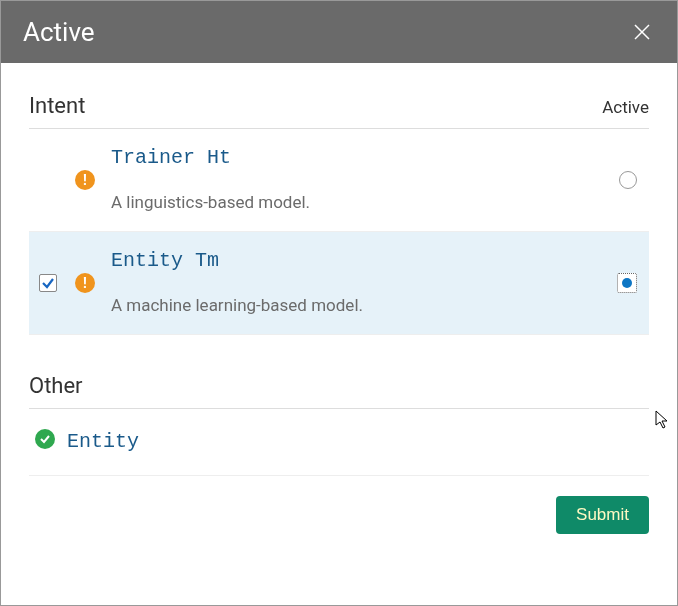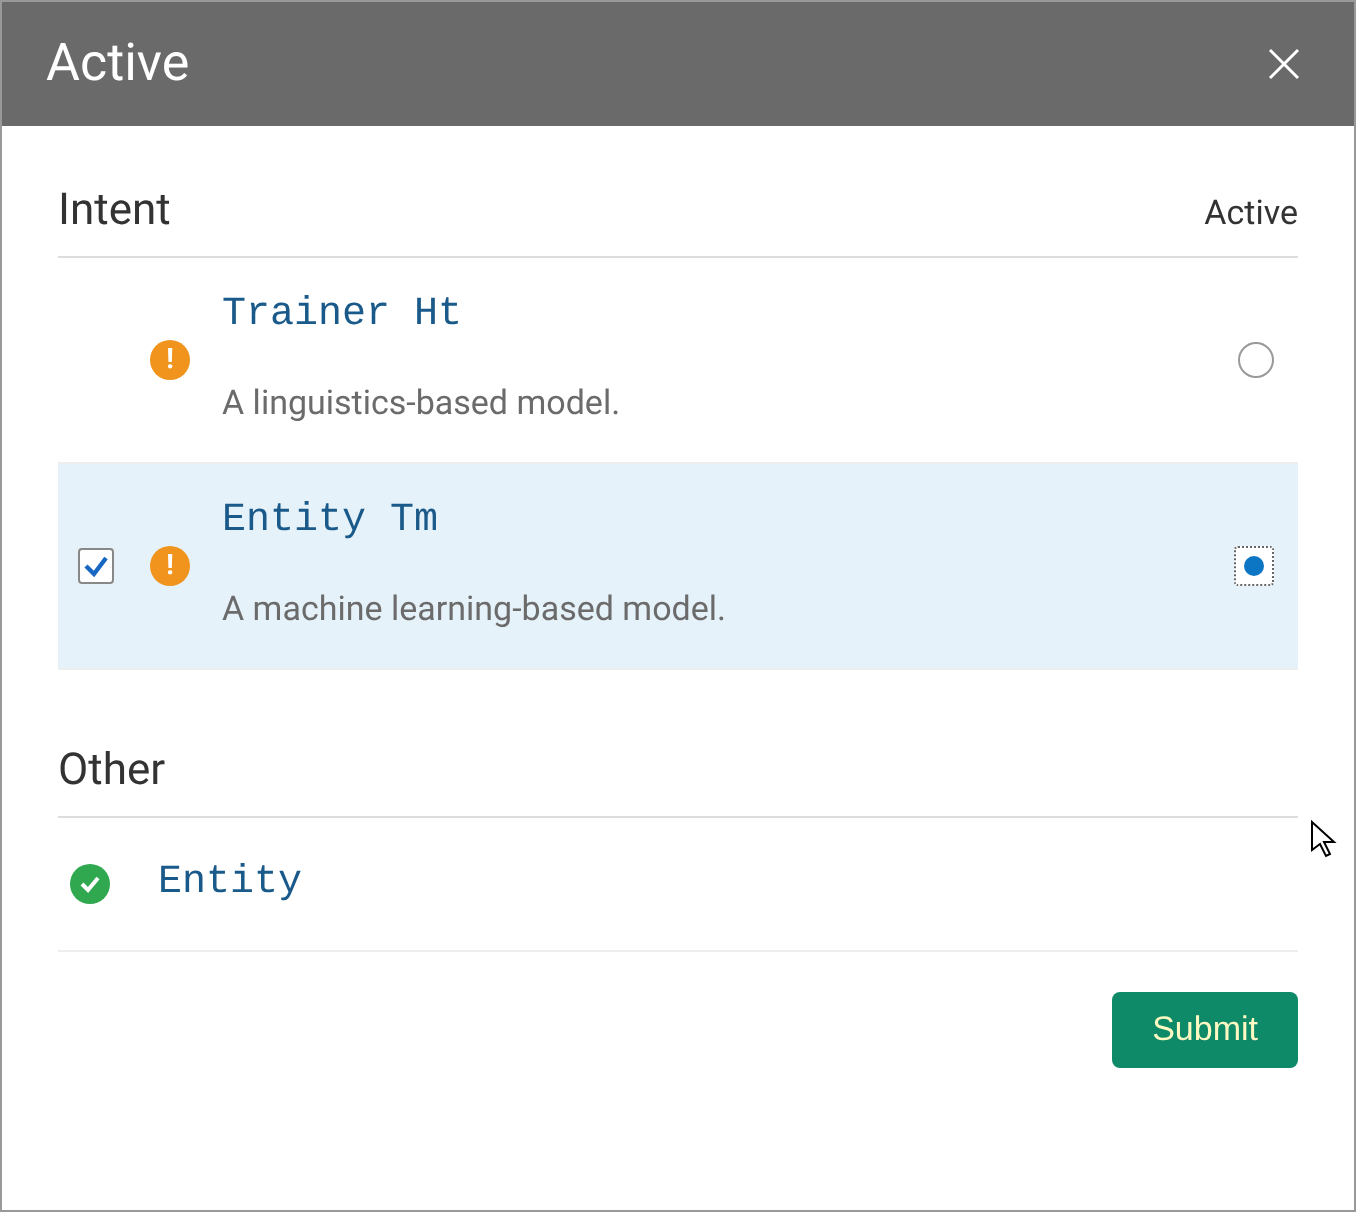--- a/index.html
+++ b/index.html
@@ -136,22 +136,21 @@
     .radio.sel::after {
       content: '';
       width: 10px;
       height: 10px;
       background: #0d76c4;
       border-radius: 50%;
     }
     .section-gap { height: 30px; }
     .other-row {
       display: flex;
-      align-items: center;
-      gap: 24px;
+      gap: 12px;
       padding: 20px 6px 20px 6px;
       border-bottom: 1px solid #eee;
     }
     .footer {
       display: flex;
       justify-content: flex-end;
       padding-top: 20px;
     }
     .submit-btn {
       background: #0f8a68;

